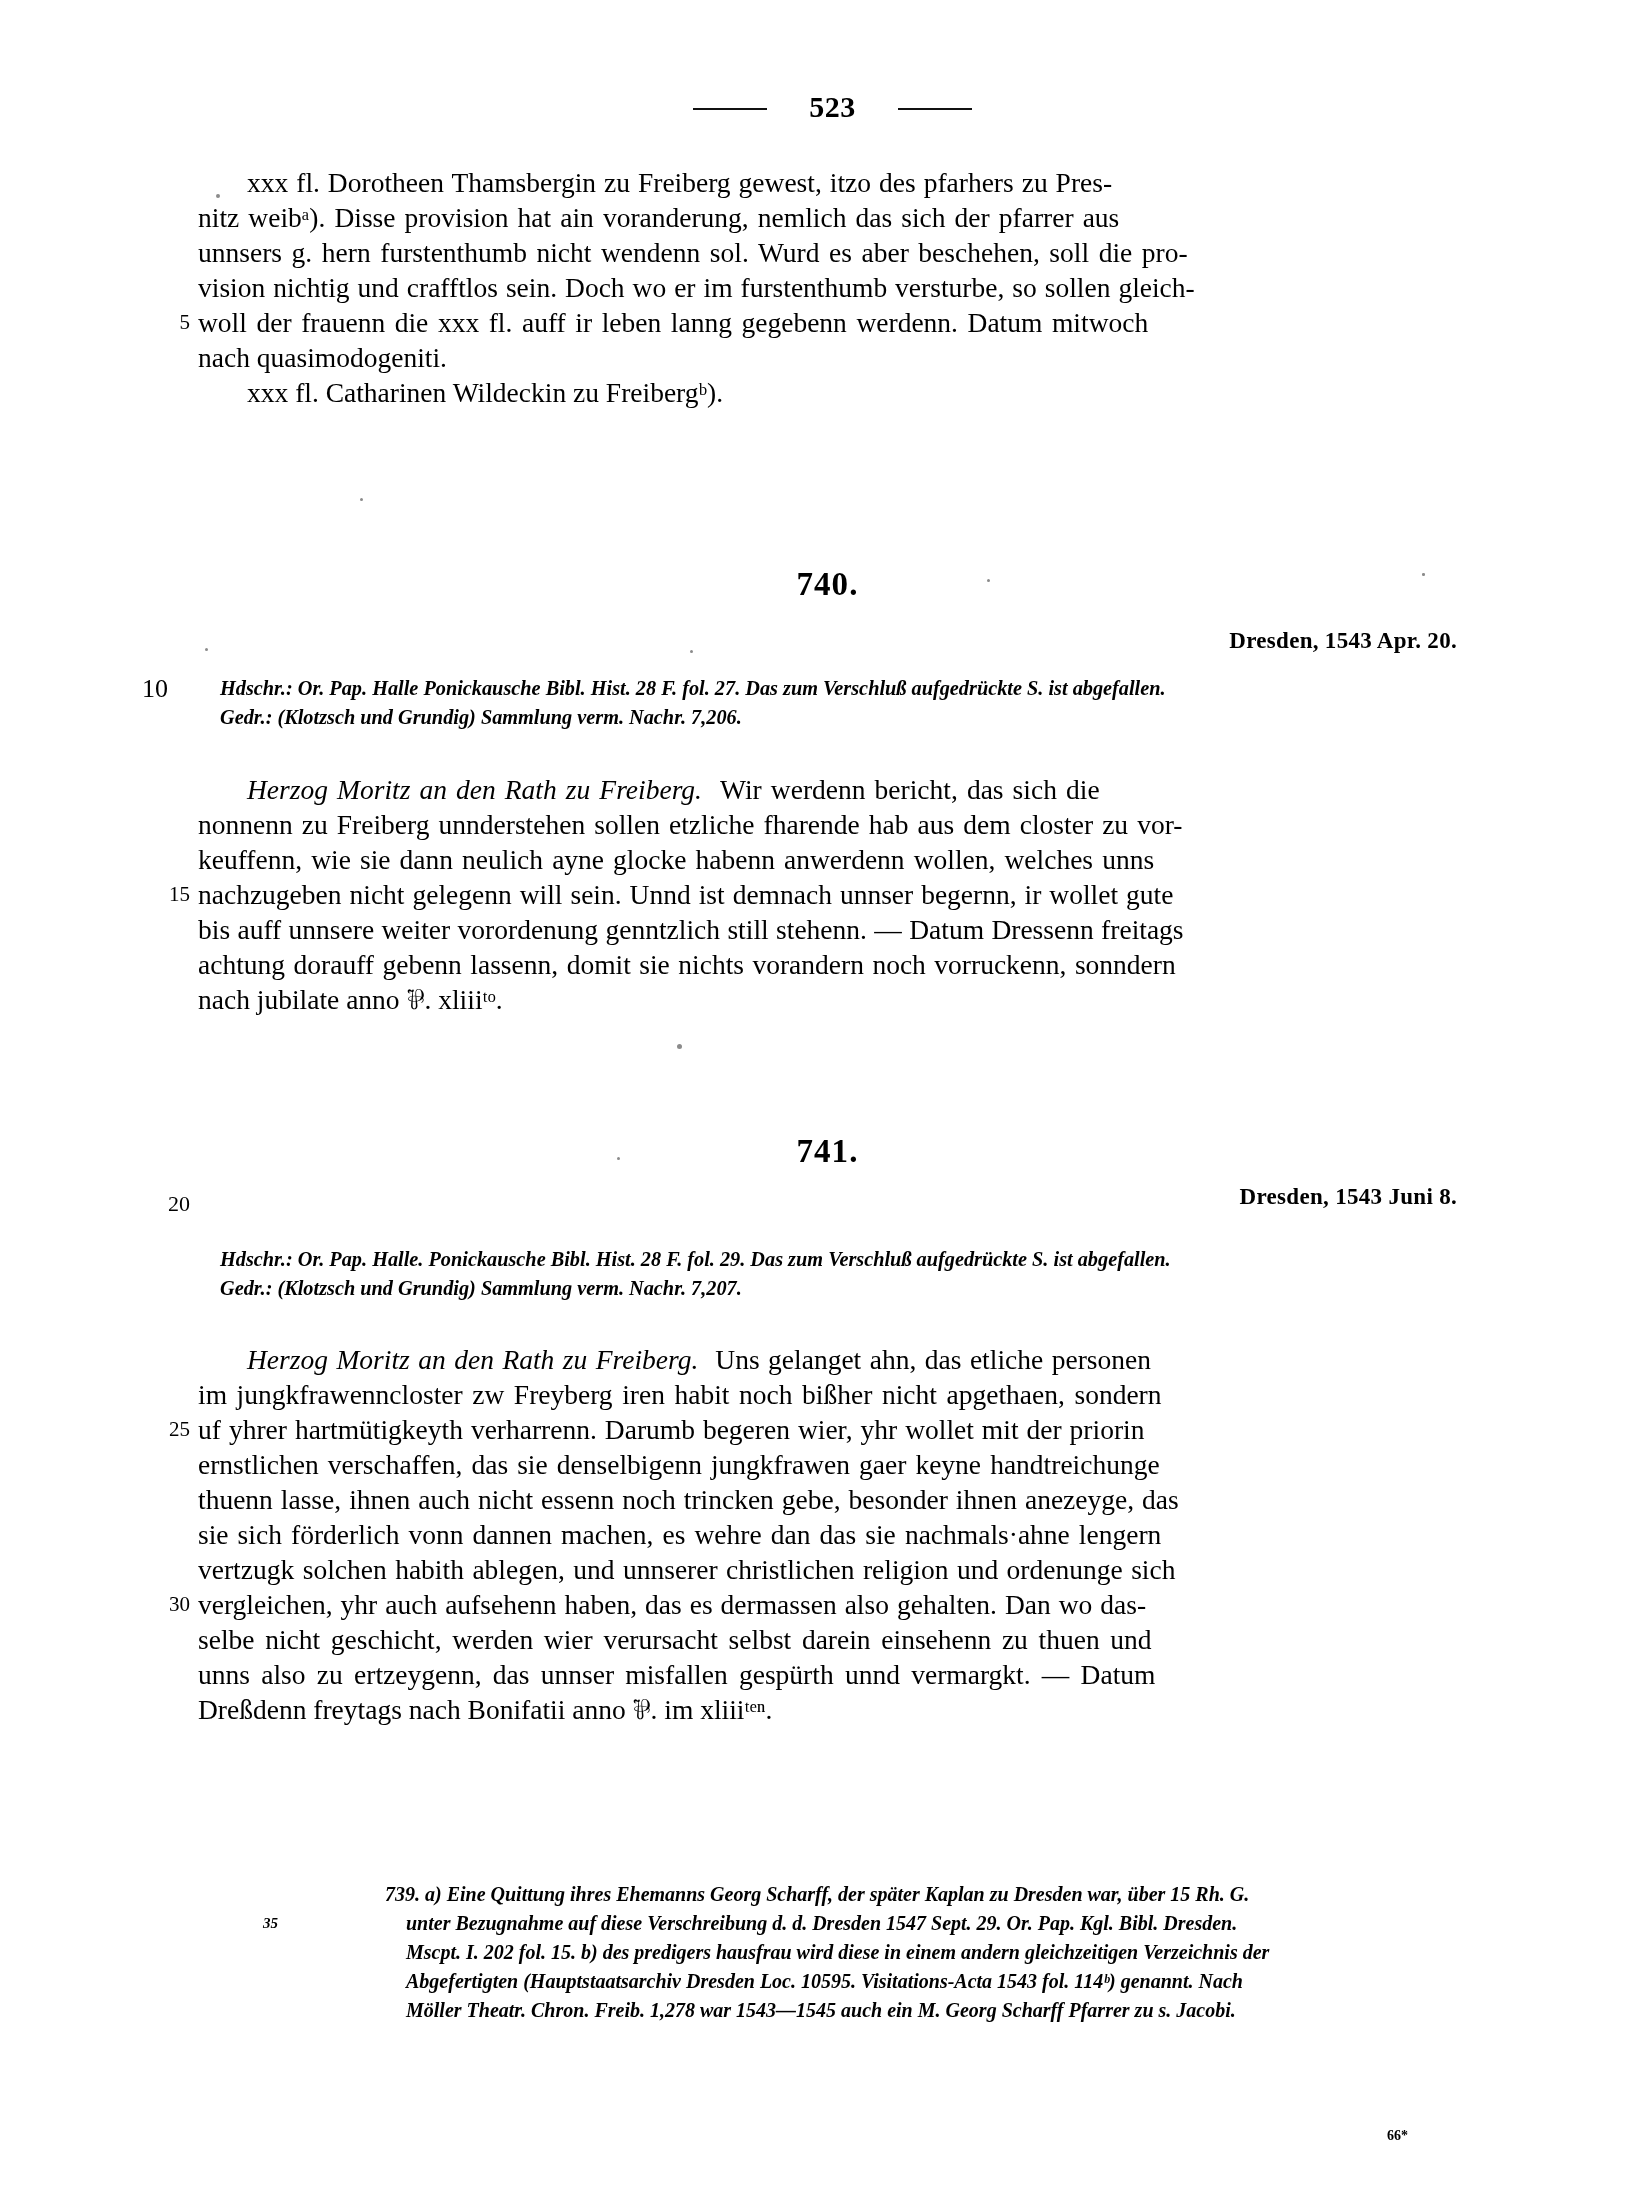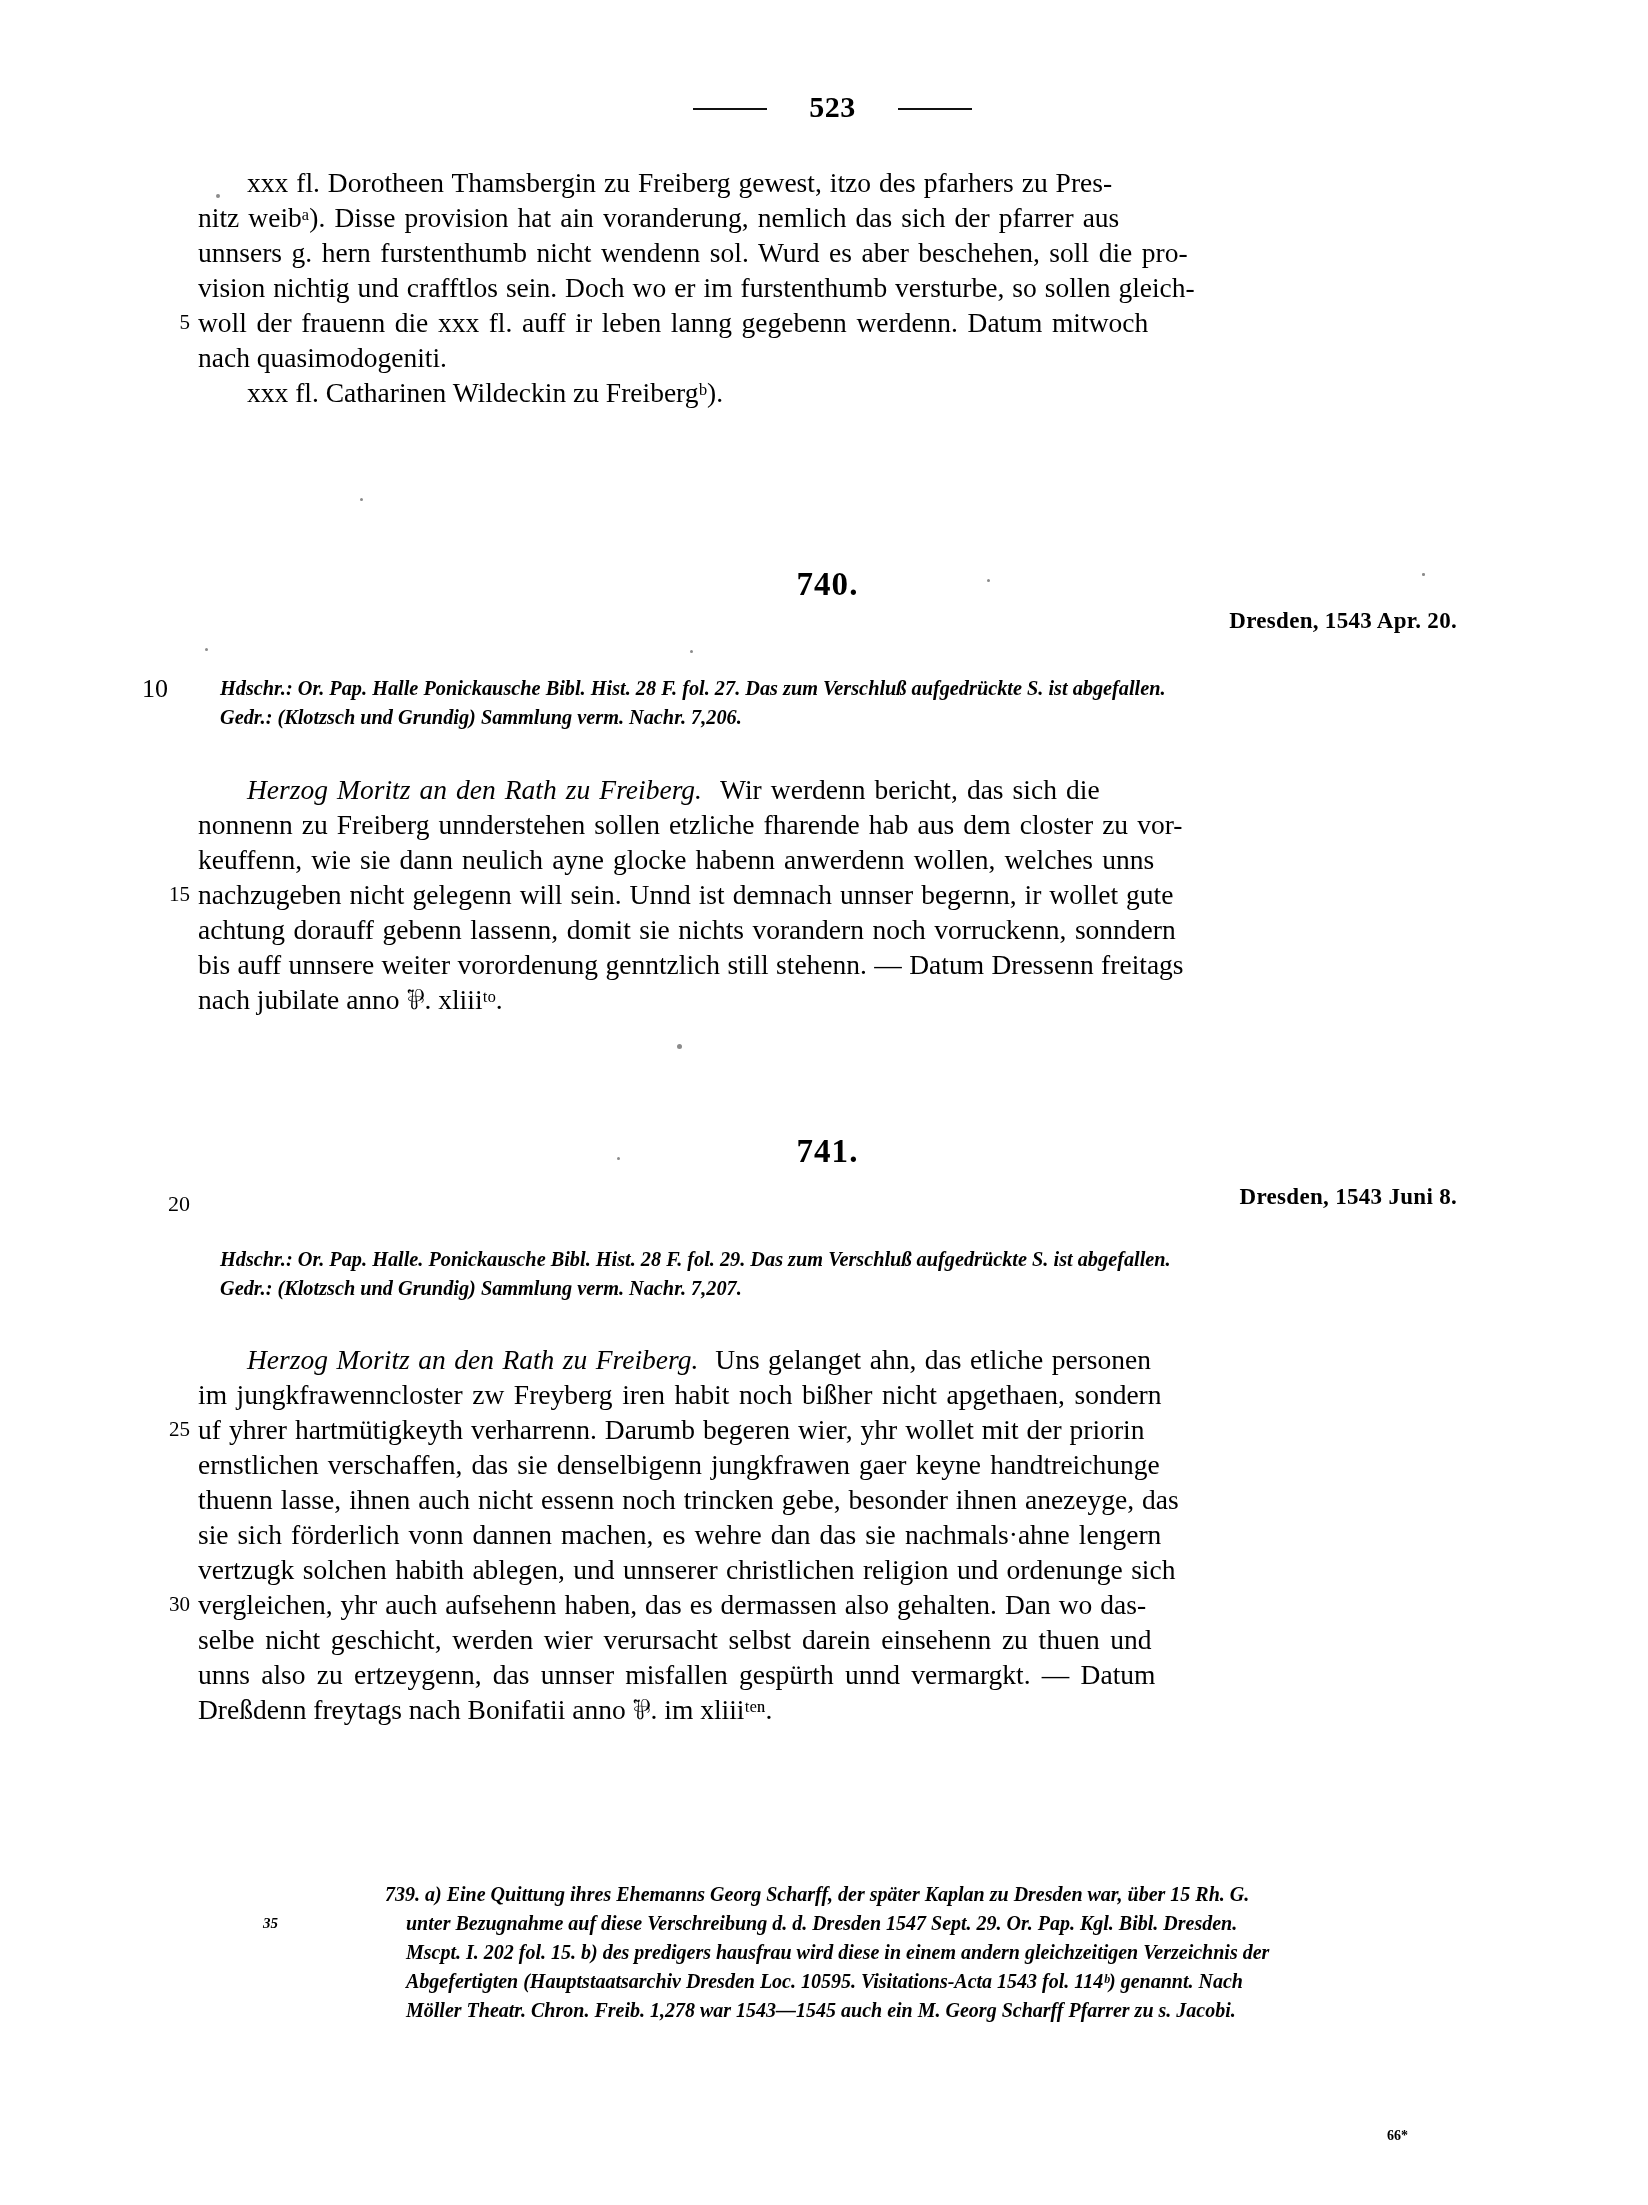--- a/index.html
+++ b/index.html
@@ -178,21 +178,21 @@
         <span>nach quasimodogeniti.</span>
       </span>
       <span class="line">
         <span class="indent"></span><span>xxx fl. Catharinen Wildeckin zu Freibergᵇ).</span>
       </span>
     </div>
   </div>
 
   <div class="textblock" style="top:566px;">
     <p class="doc-number">740.</p>
-    <p class="dateline" style="margin-top:5px;">Dresden, 1543 Apr. 20.</p>
+    <p class="dateline" style="margin-top:25px;">Dresden, 1543 Apr. 20.</p>
   </div>
 
   <div class="textblock" style="top:674px;">
     <span class="lineno" style="left:-65px;top:0;font-size:26px;line-height:29px;">10</span>
     <p class="citation">
       <span class="cline">Hdschr.: Or. Pap. Halle Ponickausche Bibl. Hist. 28 F. fol. 27.   Das zum Verschluß aufgedrückte S. ist abgefallen.</span>
       <span class="cline">Gedr.: (Klotzsch und Grundig) Sammlung verm. Nachr. 7,206.</span>
     </p>
   </div>
 
@@ -204,25 +204,25 @@
       <span class="line just" style="word-spacing:2.2px;">
         <span>nonnenn zu Freiberg unnderstehen sollen etzliche fharende hab aus dem closter zu vor-</span>
       </span>
       <span class="line just" style="word-spacing:2.2px;">
         <span>keuffenn, wie sie dann neulich ayne glocke habenn anwerdenn wollen, welches unns</span>
       </span>
       <span class="line just" style="word-spacing:1.1px;">
         <span class="lineno">15</span>
         <span>nachzugeben nicht gelegenn will sein.  Unnd ist demnach unnser begernn, ir wollet gute</span>
       </span>
+      <span class="line just" style="word-spacing:0.5px;">
+        <span>bis auff unnsere weiter vorordenung genntzlich still stehenn. — Datum Dressenn freitags</span>
+      </span>
       <span class="line just" style="word-spacing:1.6px;">
         <span>achtung dorauff gebenn lassenn, domit sie nichts vorandern noch vorruckenn, sonndern</span>
-      </span>
-      <span class="line just" style="word-spacing:0.5px;">
-        <span>bis auff unnsere weiter vorordenung genntzlich still stehenn. — Datum Dressenn freitags</span>
       </span>
       <span class="line">
         <span>nach jubilate anno ⅌. xliiiᵗᵒ.</span>
       </span>
     </div>
   </div>
 
   <div class="textblock" style="top:1133px;">
     <p class="doc-number">741.</p>
     <p class="dateline" style="margin-top:14.3px;">Dresden, 1543 Juni 8.</p>

